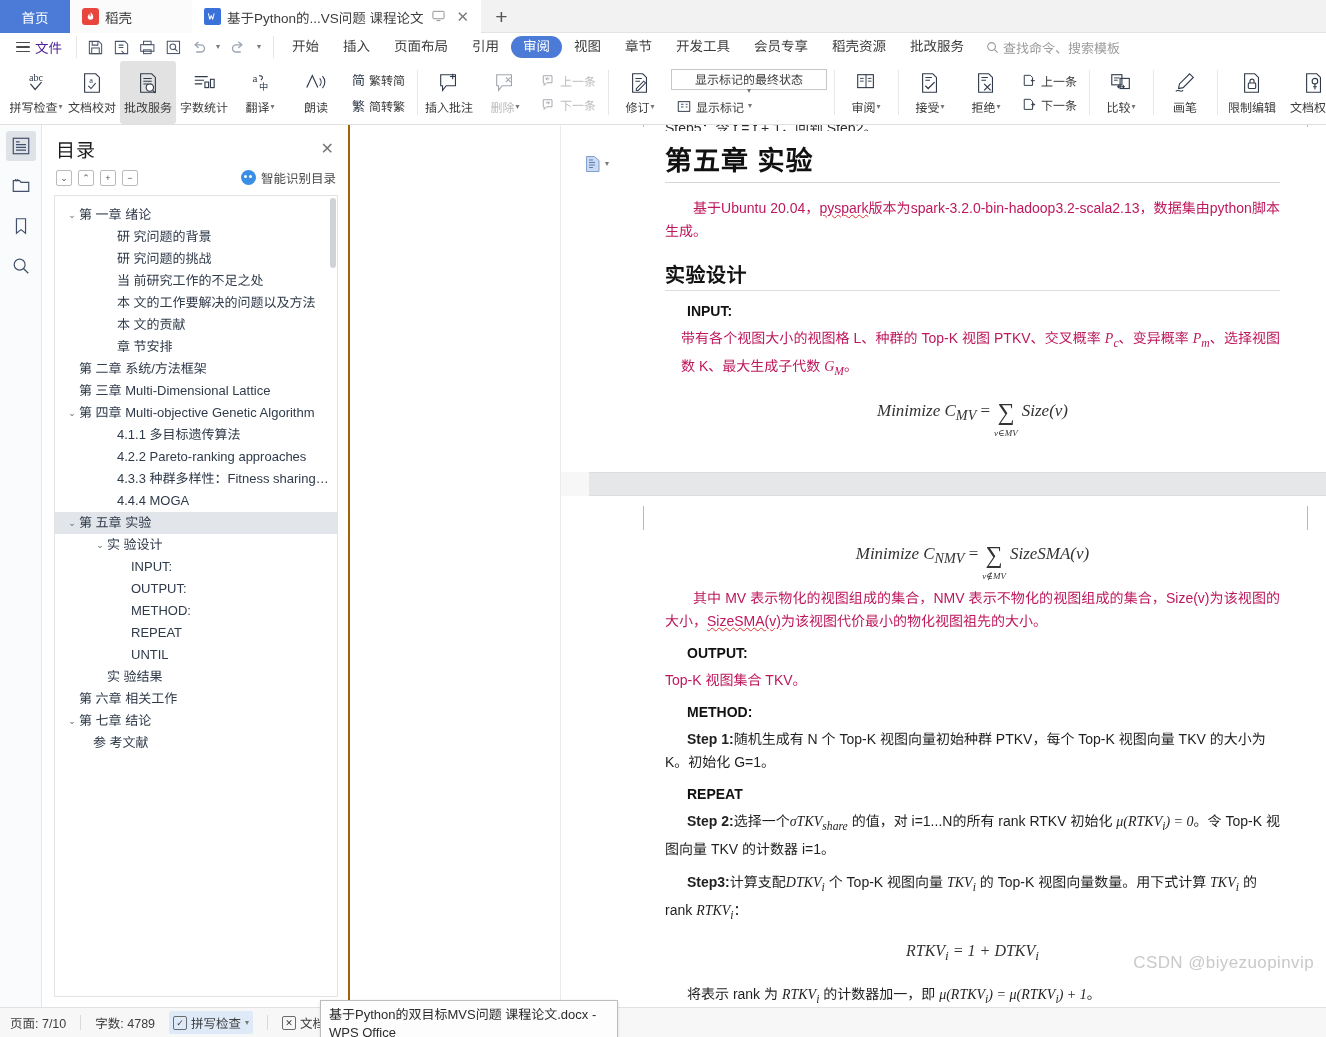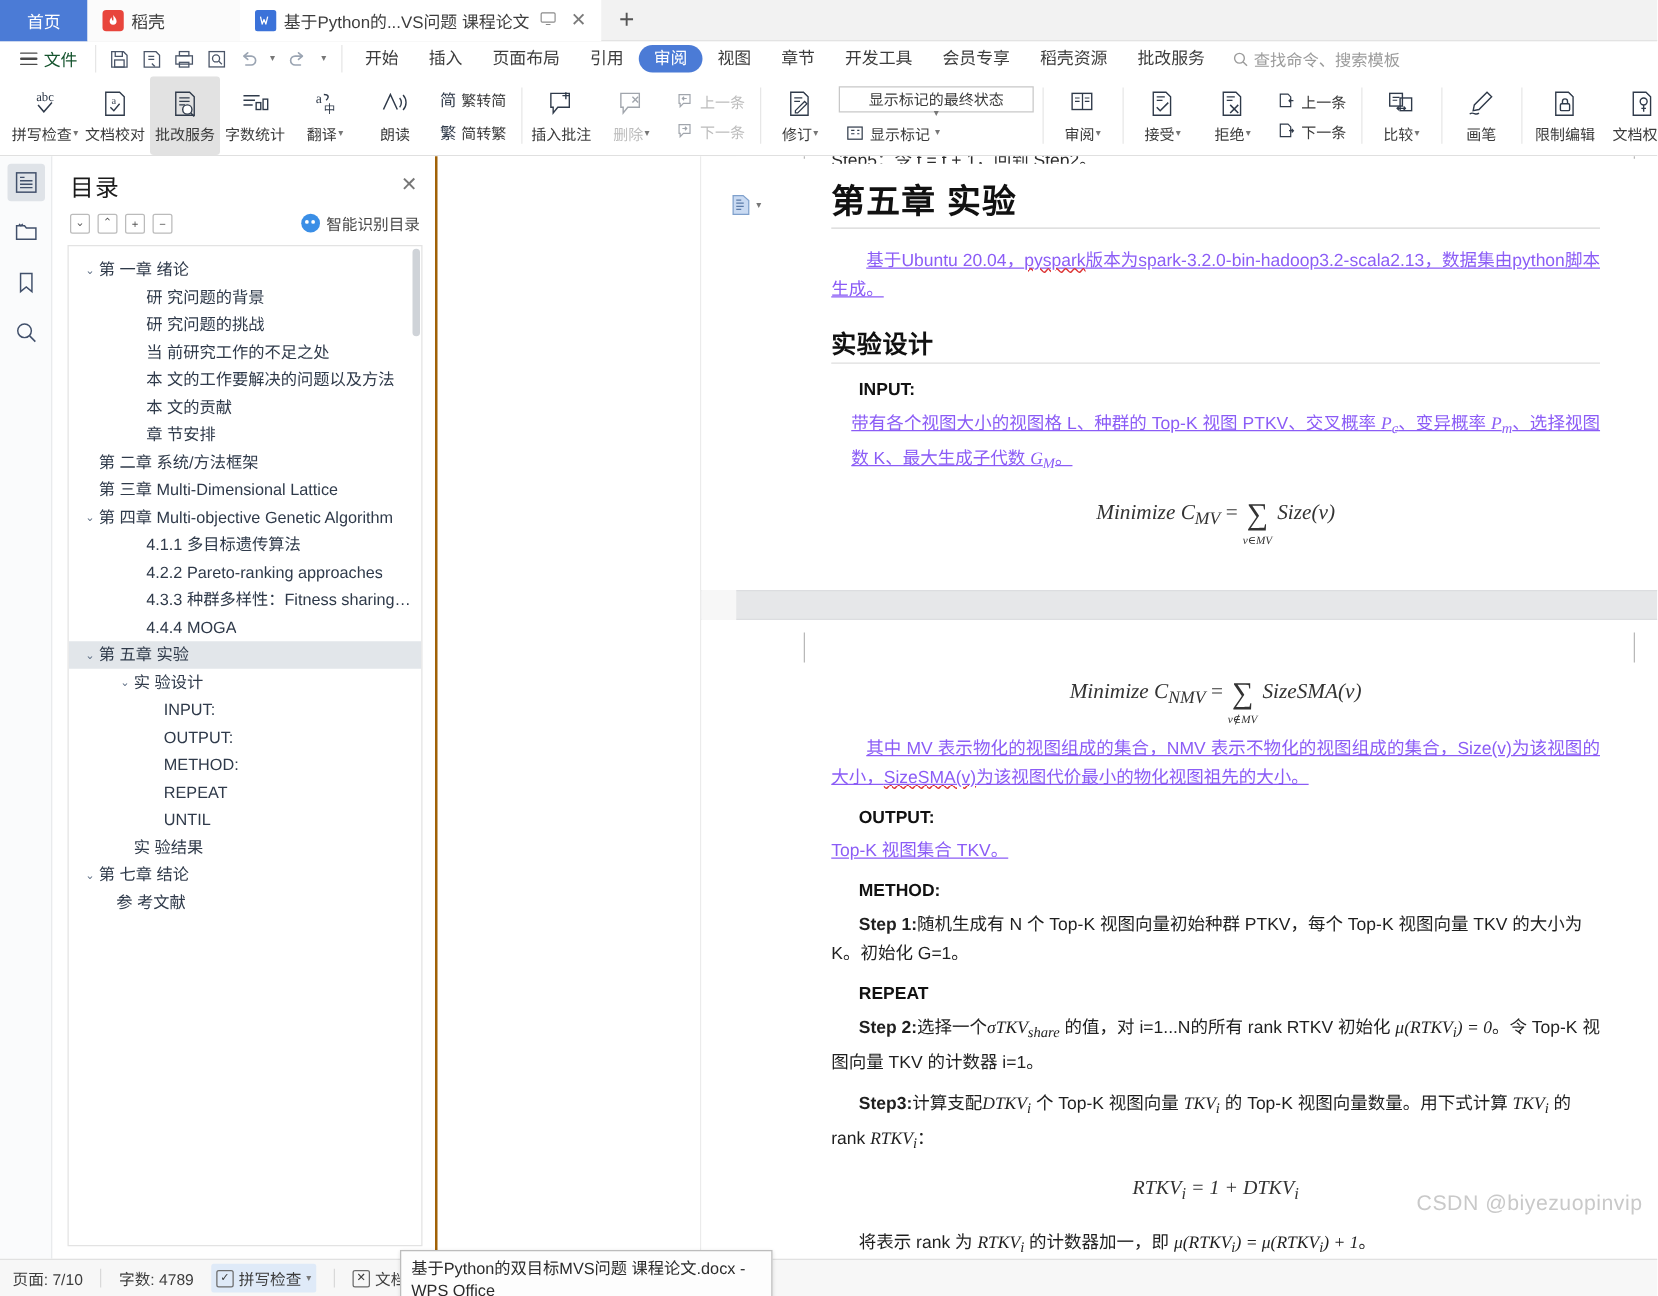--- a/index.html
+++ b/index.html
@@ -9,21 +9,21 @@
     overflow: hidden;
     font-family: "Liberation Sans", "DejaVu Sans", sans-serif;
     background: #ffffff;
     color: #333;
     -webkit-font-smoothing: antialiased;
   }
   .app { width: 1326px; height: 1037px; position: relative; display: flex; flex-direction: column; }
 
   
   .tabbar {
-    height: 33px; background: #f2f2f2; display: flex; align-items: center;
+    height: 33px; background: #f2f2f2; display: flex; align-items: flex-start;
     position: relative; flex: 0 0 33px; border-bottom: 1px solid #e3e3e3;
   }
   .tab {
     height: 33px; display: flex; align-items: center; gap: 6px;
     padding: 0 12px; font-size: 13.5px; color: #3d3d3d; cursor: default;
     position: relative; white-space: nowrap;
   }
   .tab.home {
     background: #4b7bd6; color: #fff; width: 70px; justify-content: center;
     font-size: 14px;
@@ -48,21 +48,21 @@
     display: flex; align-items: center; cursor: pointer;
   }
 
   
   .menubar {
     height: 28px; flex: 0 0 28px; background:#fff; display: flex; align-items: center;
     padding-left: 8px; gap: 0px; border-bottom: 0px;
   }
   .menu-file {
     display: flex; align-items: center; gap: 5px; font-size: 13.5px;
-    color:#14532d; padding: 0 8px; cursor: pointer;
+    color:#4c1d95; padding: 0 8px; cursor: pointer;
   }
   .hamburger { display:inline-flex; flex-direction: column; gap: 3px; width: 14px; }
   .hamburger i { display:block; height:1.6px; background:#4a4a4a; border-radius: 1px; }
   .qat { display: flex; align-items: center; gap: 2px; padding: 0 6px;
          border-left: 1px solid #e6e6e6; border-right: 1px solid #e6e6e6; margin: 0 6px; height: 22px;}
   .qat .qbtn { width: 24px; height: 22px; display:flex; align-items:center; justify-content:center; cursor:pointer; }
   .qat .qbtn svg { display:block; }
   .menu-items { display:flex; align-items:center; gap: 0px; }
   .menu-item {
     font-size: 13.5px; color: #3d3d3d; padding: 3px 12px; cursor: pointer;
@@ -178,21 +178,21 @@
   .doc-inner { padding: 0 46px 0 104px; position: relative; }
   .cutline { color:#2b2b2b; font-size: 14px; }
   .h1 {
     font-size: 27px; font-weight: bold; color:#111; letter-spacing: 1px;
     border-bottom: 1px solid #d6d6d6; padding-bottom: 4px; margin: 8px 0 14px 0;
   }
   .h2 {
     font-size: 20px; font-weight: bold; color:#111; letter-spacing: .5px;
     border-bottom: 1px solid #dedede; padding-bottom: 2px; margin: 16px 0 12px 0;
   }
-  .p { font-size: 14px; line-height: 23px; color: #8b5cf6; margin: 0 0 10px 0; text-align: justify; text-decoration: underline; }
+  .p { font-size: 14px; line-height: 23px; color: #be185d; margin: 0 0 10px 0; text-align: justify; }
   .p.ind { text-indent: 28px; }
   .sub { font-size: 14px; font-weight: bold; color:#111; margin: 12px 0 8px 22px; }
   .stepline { font-size: 14px; line-height: 23px; color:#1f1f1f; margin: 0 0 10px 0; }
   .stepline b { font-weight: bold; }
   .stepline .ind { display:inline-block; width: 22px; }
   .eq {
     text-align:center; font-family: "Liberation Serif","DejaVu Serif", serif;
     font-style: italic; font-size: 17px; color: #333; margin: 16px 0 18px 0;
   }
   .sigma { font-style: normal; display:inline-block; position: relative; font-size: 24px; vertical-align: -4px; margin: 0 3px;}
@@ -715,20 +715,23 @@
               <span class="toc-text">METHOD:</span>
             </div>
           <div class="toc-item" style="padding-left:76px">
               <span class="toc-text">REPEAT</span>
             </div>
           <div class="toc-item" style="padding-left:76px">
               <span class="toc-text">UNTIL</span>
             </div>
           <div class="toc-item" style="padding-left:52px">
               <span class="toc-text">实 验结果</span>
+            </div>
+          <div class="toc-item" style="padding-left:24px">
+              <span class="toc-text">第 六章 相关工作</span>
             </div>
           <div class="toc-item" style="padding-left:10px">
               <span class="toc-arrow">⌄</span>
               <span class="toc-text">第 七章 结论</span>
             </div>
           <div class="toc-item" style="padding-left:38px">
               <span class="toc-text">参 考文献</span>
             </div>
         </div>
       </div>

